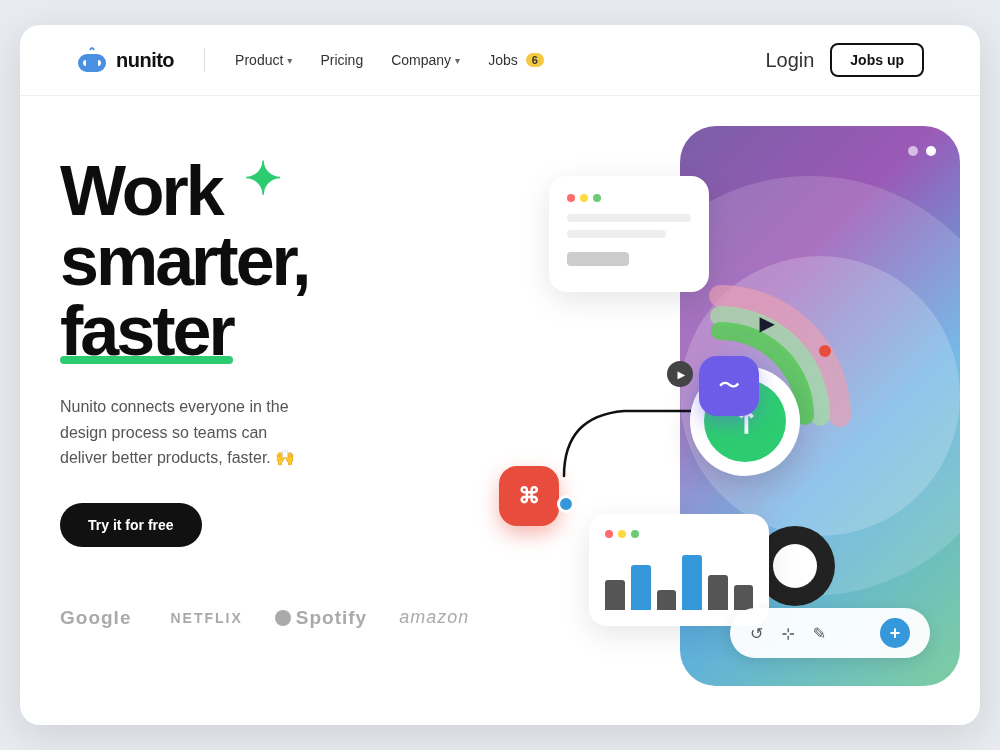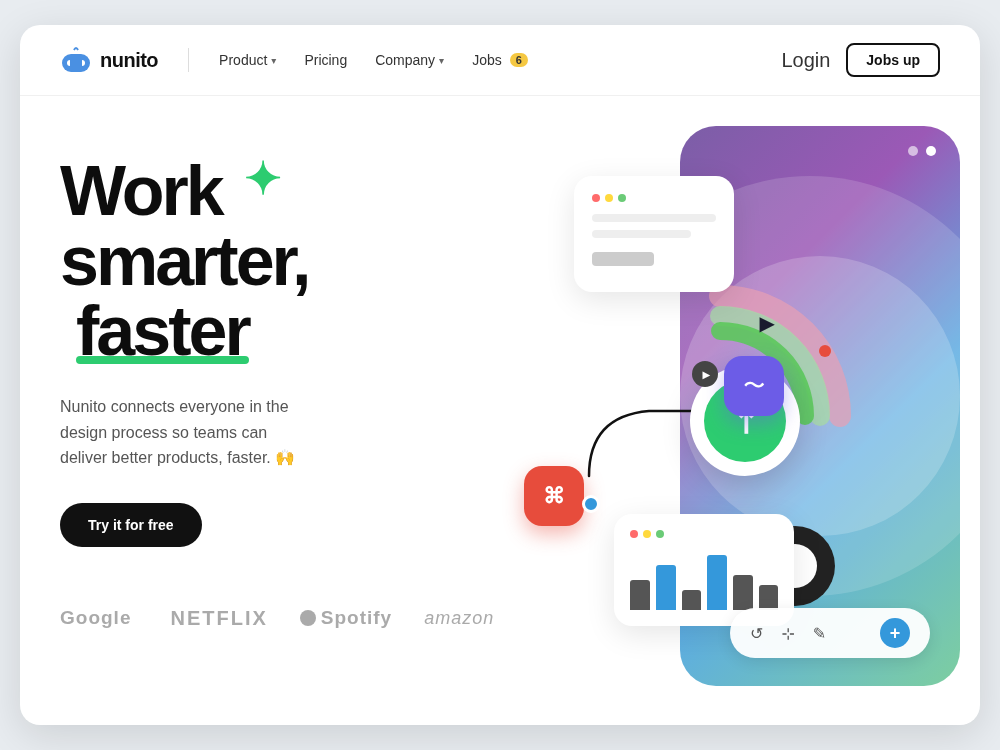--- a/index.html
+++ b/index.html
@@ -18,21 +18,21 @@
       background: #ffffff;
       border-radius: 20px;
       overflow: hidden;
       box-shadow: 0 10px 40px rgba(0,0,0,0.12);
       position: relative;
     }
     
     .navbar {
       display: flex;
       align-items: center;
-      padding: 18px 40px;
+      padding: 18px 56px;
       border-bottom: 1px solid #f0f0f0;
       position: relative;
       z-index: 10;
     }
     .logo-area {
       display: flex;
       align-items: center;
       gap: 8px;
       margin-right: 30px;
     }
@@ -129,21 +129,20 @@
     .sparkle {
       display: inline-block;
       color: #2dcc70;
       font-size: 45px;
       vertical-align: top;
       margin-left: 6px;
     }
     .hero-underline {
       position: relative;
       display: inline-block;
-      margin-left: 16px;
     }
     .hero-underline::after {
       content: '';
       position: absolute;
       bottom: 2px;
       left: 0;
       width: 100%;
       height: 8px;
       background: #2dcc70;
       border-radius: 4px;
@@ -175,21 +174,21 @@
       align-items: center;
       gap: 32px;
       margin-top: 60px;
     }
     .brand-logo {
       font-size: 19px;
       color: #aaa;
       font-weight: 700;
       letter-spacing: 1px;
     }
-    .brand-netflix { font-weight: 900; letter-spacing: 2px; font-size: 20px; padding-left: 7px; }
+    .brand-netflix { font-weight: 900; letter-spacing: 2px; font-size: 14px; padding-left: 7px; }
     .brand-spotify {
       display: flex;
       align-items: center;
       gap: 5px;
     }
     .spotify-dot {
       width: 16px;
       height: 16px;
       background: #aaa;
       border-radius: 50%;

